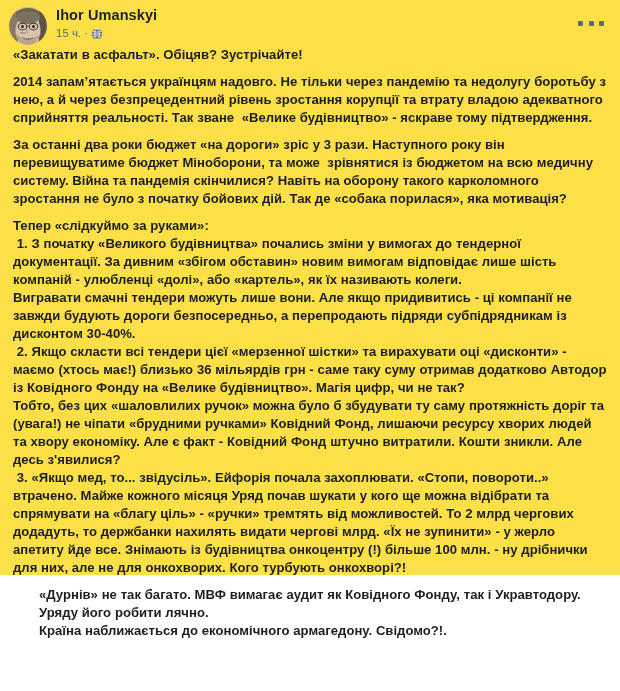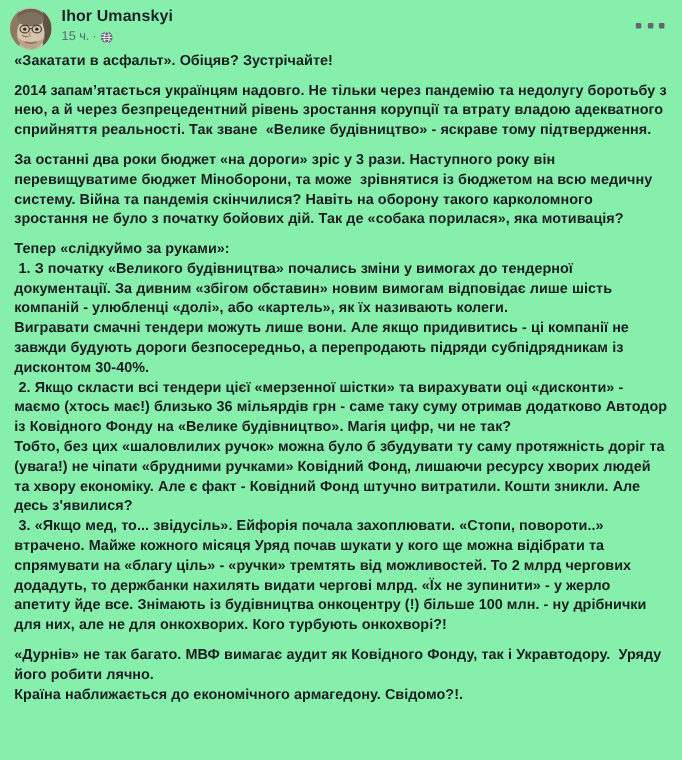--- a/index.html
+++ b/index.html
@@ -10,22 +10,22 @@
     width: 620px;
     height: 691px;
     background: #ffffff;
     font-family: "Liberation Sans", sans-serif;
     color: #1c1e21;
     overflow: hidden;
   }
 
   .post {
     width: 620px;
-    height: 691px;
-    background: #86efac;
+    height: 575px;
+    background: #fde047;
     position: relative;
     box-sizing: border-box;
   }
 
   
   .post-header {
     display: flex;
     align-items: flex-start;
     padding: 6px 12px 0 9px;
     height: 46px;
@@ -114,20 +114,21 @@
     word-spacing: 0.1px;
   }
 
   .para {
     margin: 0 0 9px 0;
     white-space: pre-wrap;
     font-weight: bold;
   }
   .para:last-child {
     margin-bottom: 0;
+    margin-left: 26px;
   }
 </style>
 </head>
 <body>
 
 <div class="post">
 
   <div class="post-header">
 
     <div class="avatar">

